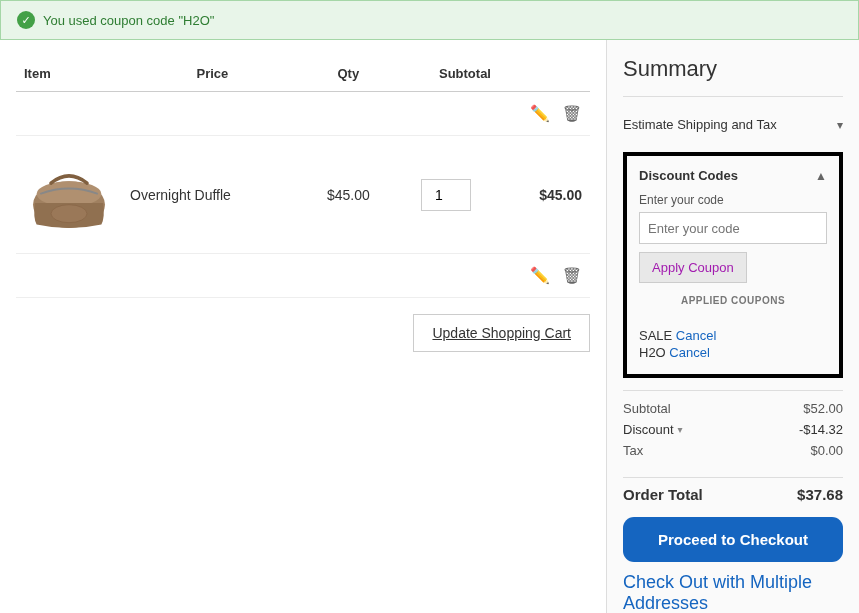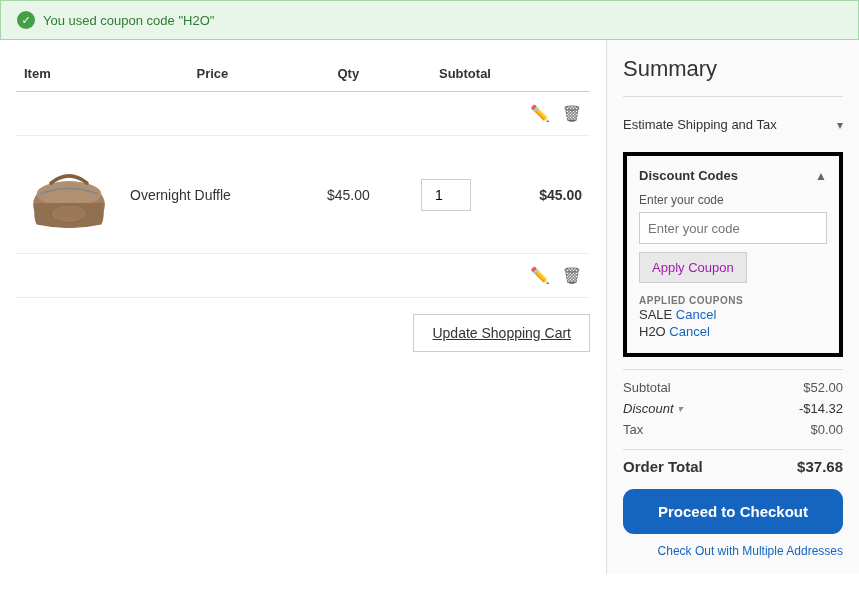--- a/index.html
+++ b/index.html
@@ -216,21 +216,22 @@
     }
 
     .applied-coupons-section {
       margin-top: 12px;
     }
     .applied-label {
       font-size: 10px;
       font-weight: bold;
       color: #777;
       letter-spacing: 0.5px;
-      margin-bottom: 1px;
+      margin-bottom: 22px;
+      text-align: center;
     }
     .coupon-tag {
       font-size: 13px;
       color: #333;
       margin-bottom: 2px;
     }
     .coupon-tag .cancel-link {
       color: #1565c0;
       cursor: pointer;
       text-decoration: none;
@@ -247,60 +248,59 @@
       display: flex;
       justify-content: space-between;
       font-size: 13px;
       margin-bottom: 6px;
       color: #555;
     }
     .total-line .discount-label {
       display: flex;
       align-items: center;
       gap: 4px;
-      font-style: italic;
     }
     .total-line .discount-label .chev {
       font-size: 10px;
       color: #888;
     }
     .total-line.discount-amount {
       color: #333;
     }
 
     .order-total-line {
       display: flex;
       justify-content: space-between;
       font-size: 15px;
       font-weight: bold;
       color: #333;
-      margin-top: 12px;
+      margin-top: 19px;
       padding-top: 8px;
       border-top: 1px solid #ddd;
     }
 
     
     .checkout-btn {
       width: 100%;
       background: #1565c0;
       color: #fff;
       border: none;
       padding: 14px;
       font-size: 15px;
       font-weight: bold;
       cursor: pointer;
       margin-top: 14px;
       border-radius: 11px;
     }
 
     .multi-address-link {
       display: block;
-      text-align: right;
+      text-align: left;
       margin-top: 10px;
-      font-size: 12px;
+      font-size: 18px;
       color: #1565c0;
       cursor: pointer;
       text-decoration: none;
     }
 
     
     .bottle-container {
       width: 80px;
       height: 105px;
     }

